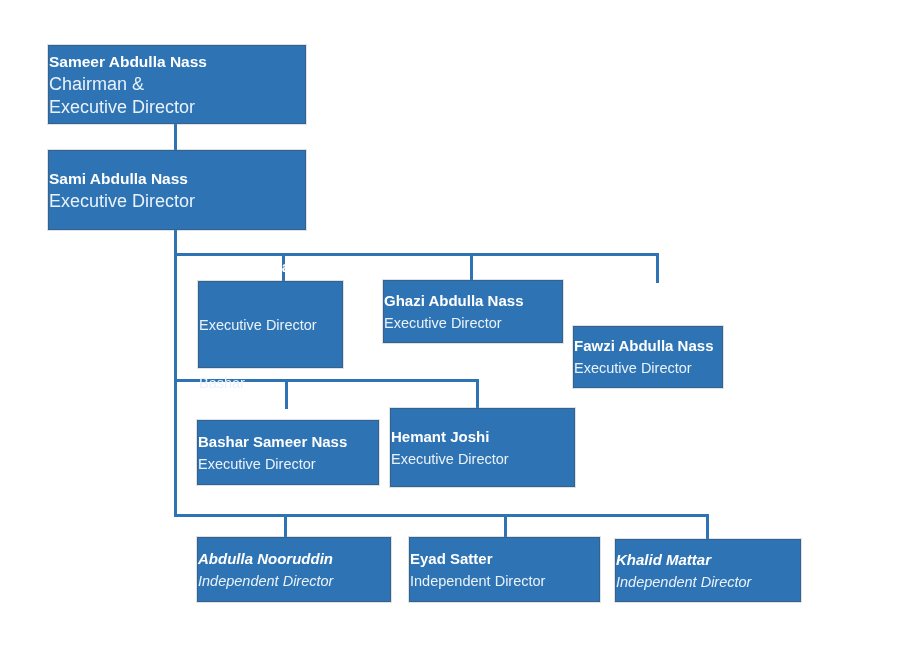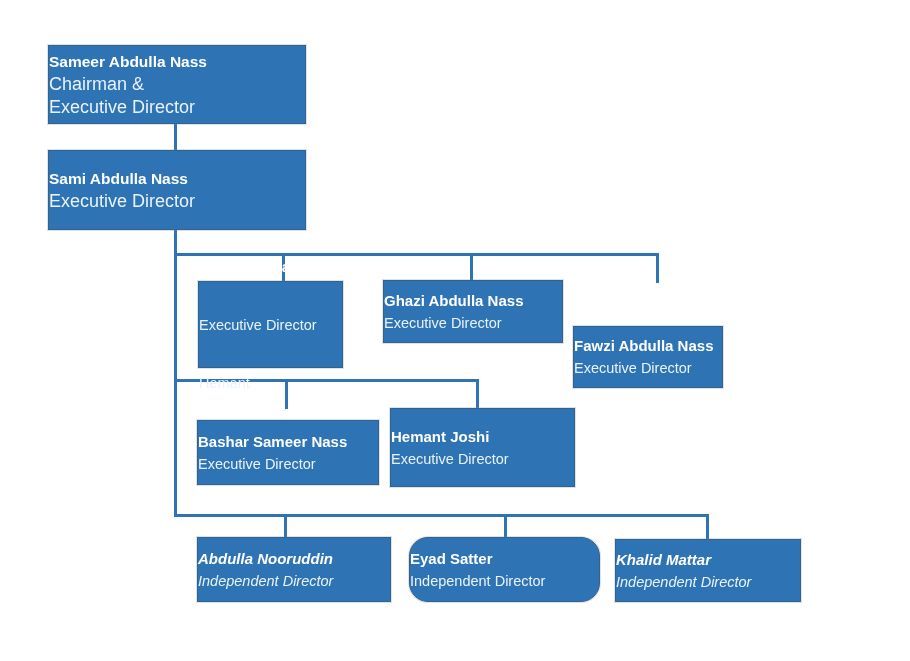--- a/index.html
+++ b/index.html
@@ -51,21 +51,21 @@
 
   
   .n1  { left: 48px;  top: 45px;  width: 258px; height: 79px; }
   .n2  { left: 48px;  top: 150px; width: 258px; height: 80px; }
   .n3  { left: 198px; top: 281px; width: 145px; height: 87px; gap: 36px; }
   .n4  { left: 383px; top: 280px; width: 180px; height: 63px; }
   .n5  { left: 573px; top: 282px; width: 150px; height: 62px; margin-top: 44px; }
   .n6  { left: 197px; top: 408px; width: 182px; height: 65px; margin-top: 12px; }
   .n7  { left: 390px; top: 408px; width: 185px; height: 79px; }
   .n8  { left: 197px; top: 537px; width: 194px; height: 65px; font-style: italic; }
-  .n9  { left: 409px; top: 537px; width: 191px; height: 65px; border-radius: 19px; }
+  .n9  { left: 409px; top: 537px; width: 191px; height: 65px; }
   .n10 { left: 615px; top: 539px; width: 186px; height: 63px; font-style: italic; }
 
   
   .c-v1       { left: 174px; top: 123px; width: 3px;   height: 28px; } 
   .c-trunk    { left: 174px; top: 229px; width: 3px;   height: 288px; } 
   .c-h3       { left: 174px; top: 253px; width: 485px; height: 3px; }
   .c-d-adel   { left: 282px; top: 253px; width: 3px;   height: 29px; }
   .c-d-ghazi  { left: 470px; top: 253px; width: 3px;   height: 28px; }
   .c-d-fawzi  { left: 656px; top: 253px; width: 3px;   height: 30px; }
   .c-h4       { left: 174px; top: 379px; width: 305px; height: 3px; }
@@ -102,21 +102,21 @@
   </div>
 
   <div class="node big n2">
     <div class="nm">Sami Abdulla Nass</div>
     <div class="rl">Executive Director</div>
   </div>
 
   <div class="node n3">
     <div class="nm">Adel Abdulla Nass</div>
     <div class="rl">Executive Director</div>
-    <div class="rl">Hemant</div>
+    <div class="rl">Bashar</div>
   </div>
 
   <div class="node n4">
     <div class="nm">Ghazi Abdulla Nass</div>
     <div class="rl">Executive Director</div>
   </div>
 
   <div class="node n5">
     <div class="nm">Fawzi Abdulla Nass</div>
     <div class="rl">Executive Director</div>

